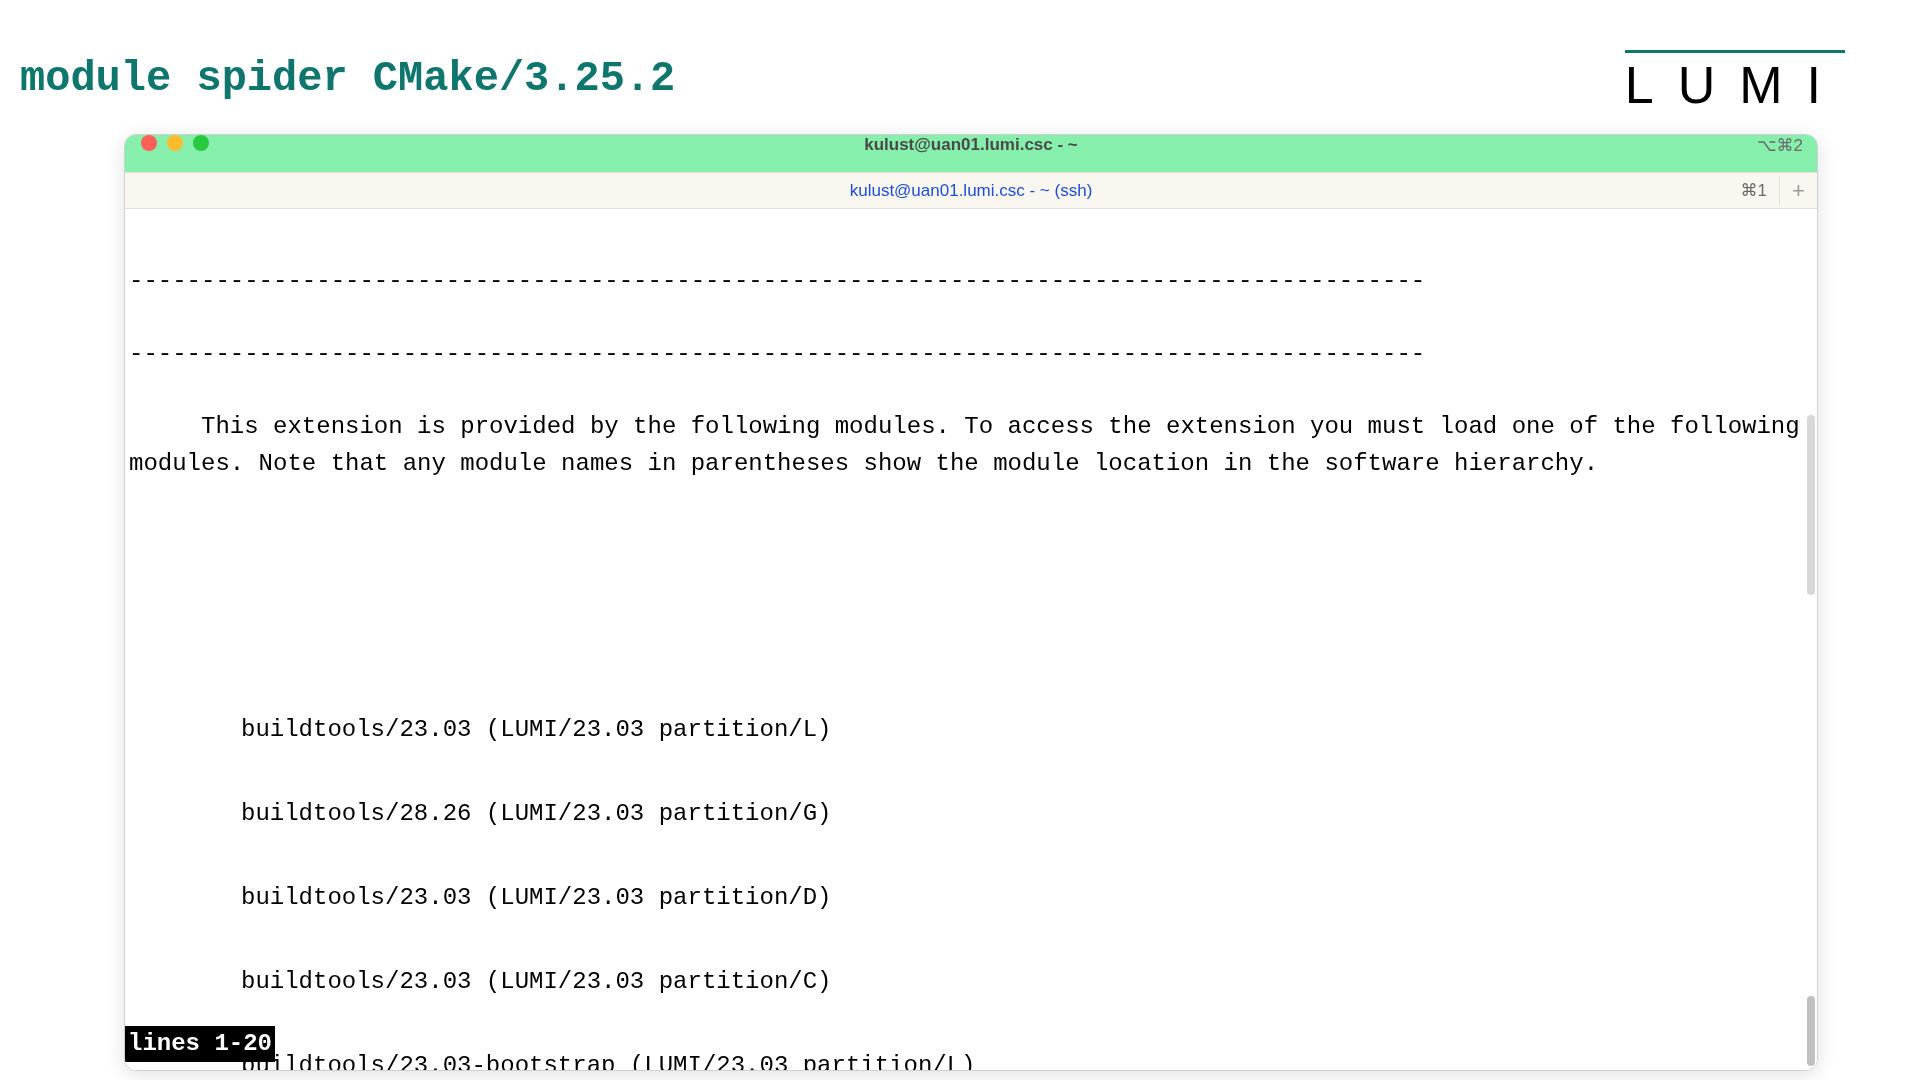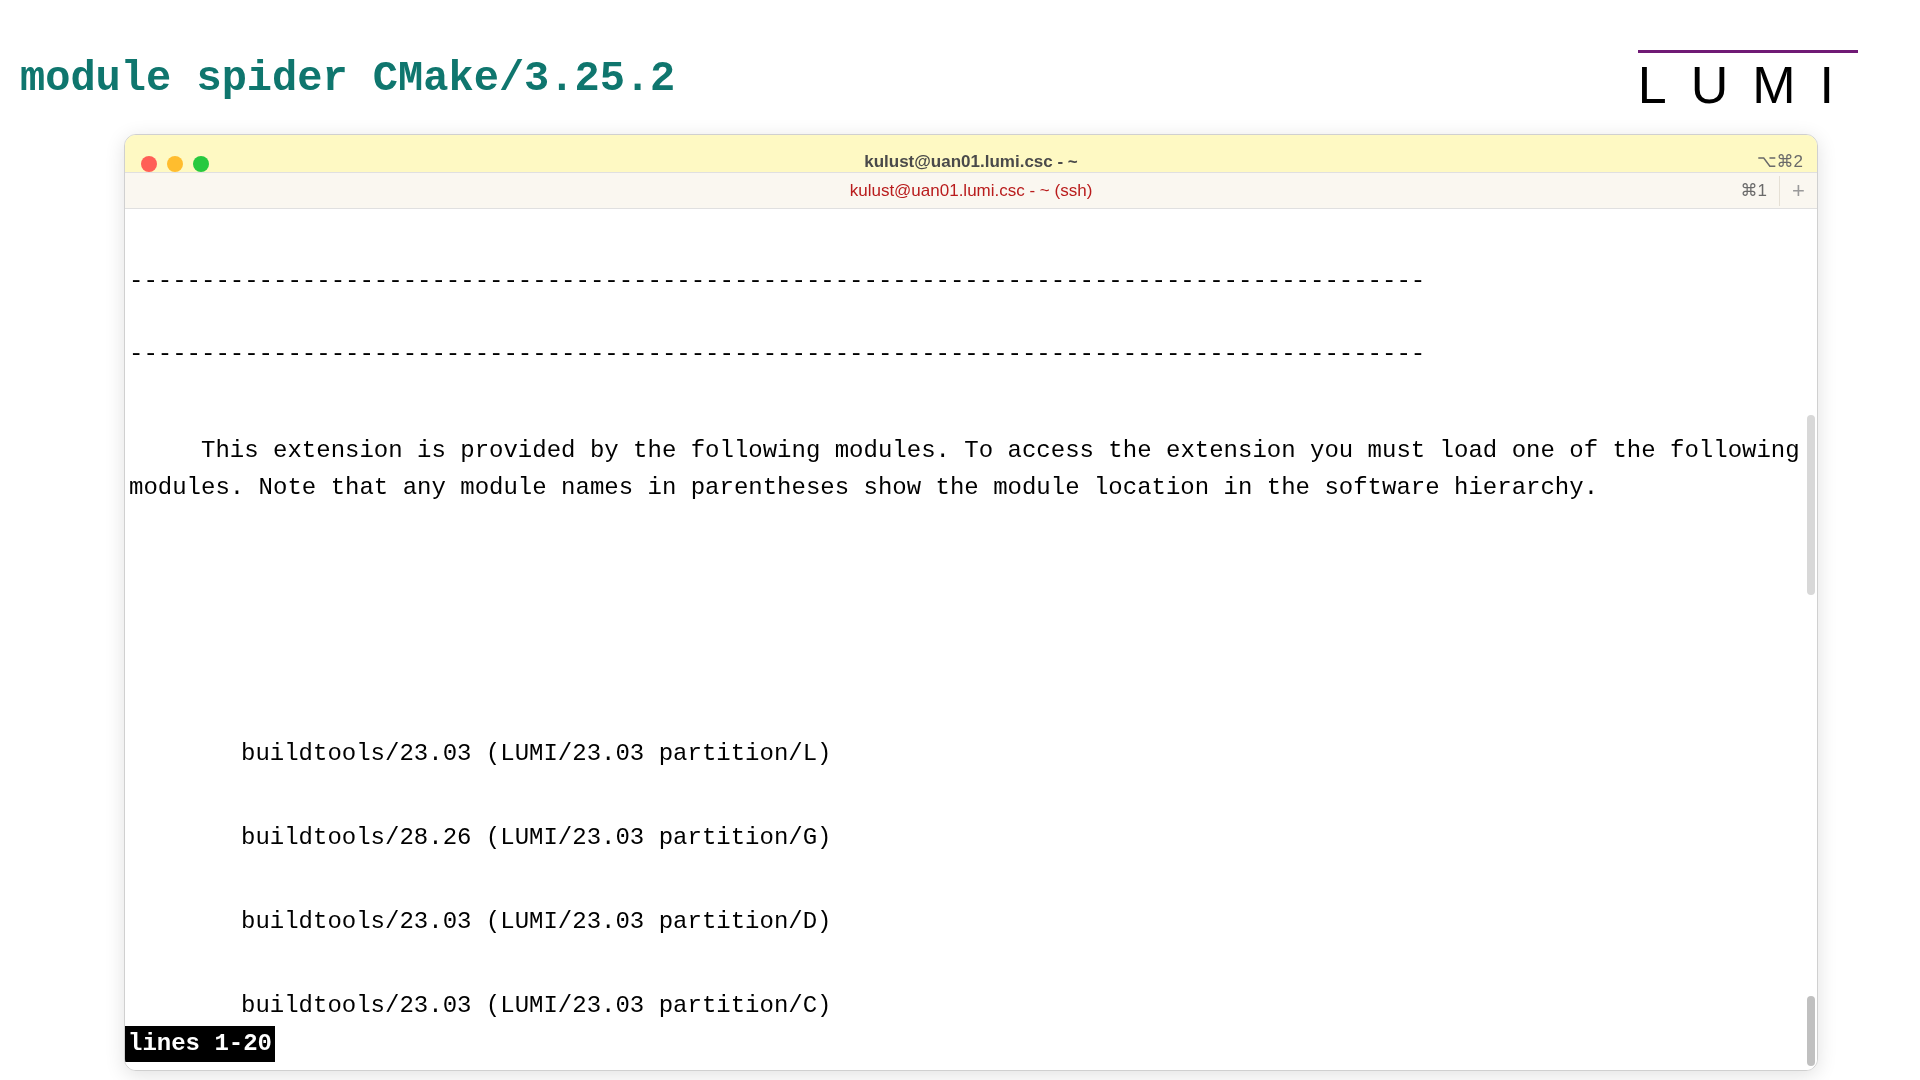--- a/index.html
+++ b/index.html
@@ -20,49 +20,49 @@
       top: 55px;
       left: 20px;
       font-family: "Courier New", Courier, monospace;
       font-weight: bold;
       font-size: 42px;
       color: #0f766e;
     }
     .lumi-logo {
       position: absolute;
       top: 50px;
-      right: 62px;
+      right: 75px;
       font-family: -apple-system, Arial, sans-serif;
       font-weight: 400;
       font-size: 52px;
       letter-spacing: 24px;
       color: #000;
-      border-top: 3px solid #701a75;
+      border-top: 3px solid #0f766e;
       padding-top: 2px;
       padding-right: 0;
     }
     .terminal-window {
       position: absolute;
       top: 134px;
       left: 124px;
       width: 1694px;
       height: 937px;
       background: #ffffff;
       border: 1px solid #d0d0d0;
       border-radius: 12px;
       box-shadow: 0 4px 20px rgba(0,0,0,0.12);
       overflow: hidden;
       display: flex;
       flex-direction: column;
     }
     .title-bar {
       height: 38px;
-      background: #fef9c3;
-      display: flex;
-      align-items: flex-end;
+      background: #86efac;
+      display: flex;
+      align-items: flex-start;
       position: relative;
       border-bottom: 1px solid #e0e0e0;
     }
     .traffic-lights {
       display: flex;
       gap: 10px;
       margin-left: 16px;
     }
     .tl {
       width: 16px;
@@ -92,21 +92,21 @@
       display: flex;
       align-items: center;
       position: relative;
       border-bottom: 1px solid #e0e0e0;
     }
     .tab-text {
       position: absolute;
       left: 50%;
       transform: translateX(-50%);
       font-size: 17px;
-      color: #b91c1c;
+      color: #1d4ed8;
     }
     .tab-shortcut {
       position: absolute;
       right: 50px;
       font-size: 17px;
       color: #6a6a6a;
     }
     .tab-add {
       position: absolute;
       right: 8px;
@@ -177,21 +177,20 @@
       width: 8px;
       height: 70px;
       background: #c0c0c0;
       border-radius: 4px;
     }
     .header-row {
       padding-left: 28px;
     }
     .desc-block {
       padding-left: 0;
-      margin-top: 24px;
     }
   </style>
 </head>
 <body>
 
 <div class="slide-title">module spider CMake/3.25.2</div>
 <div class="lumi-logo">LUMI</div>
 
 <div class="terminal-window">
   <div class="title-bar">

